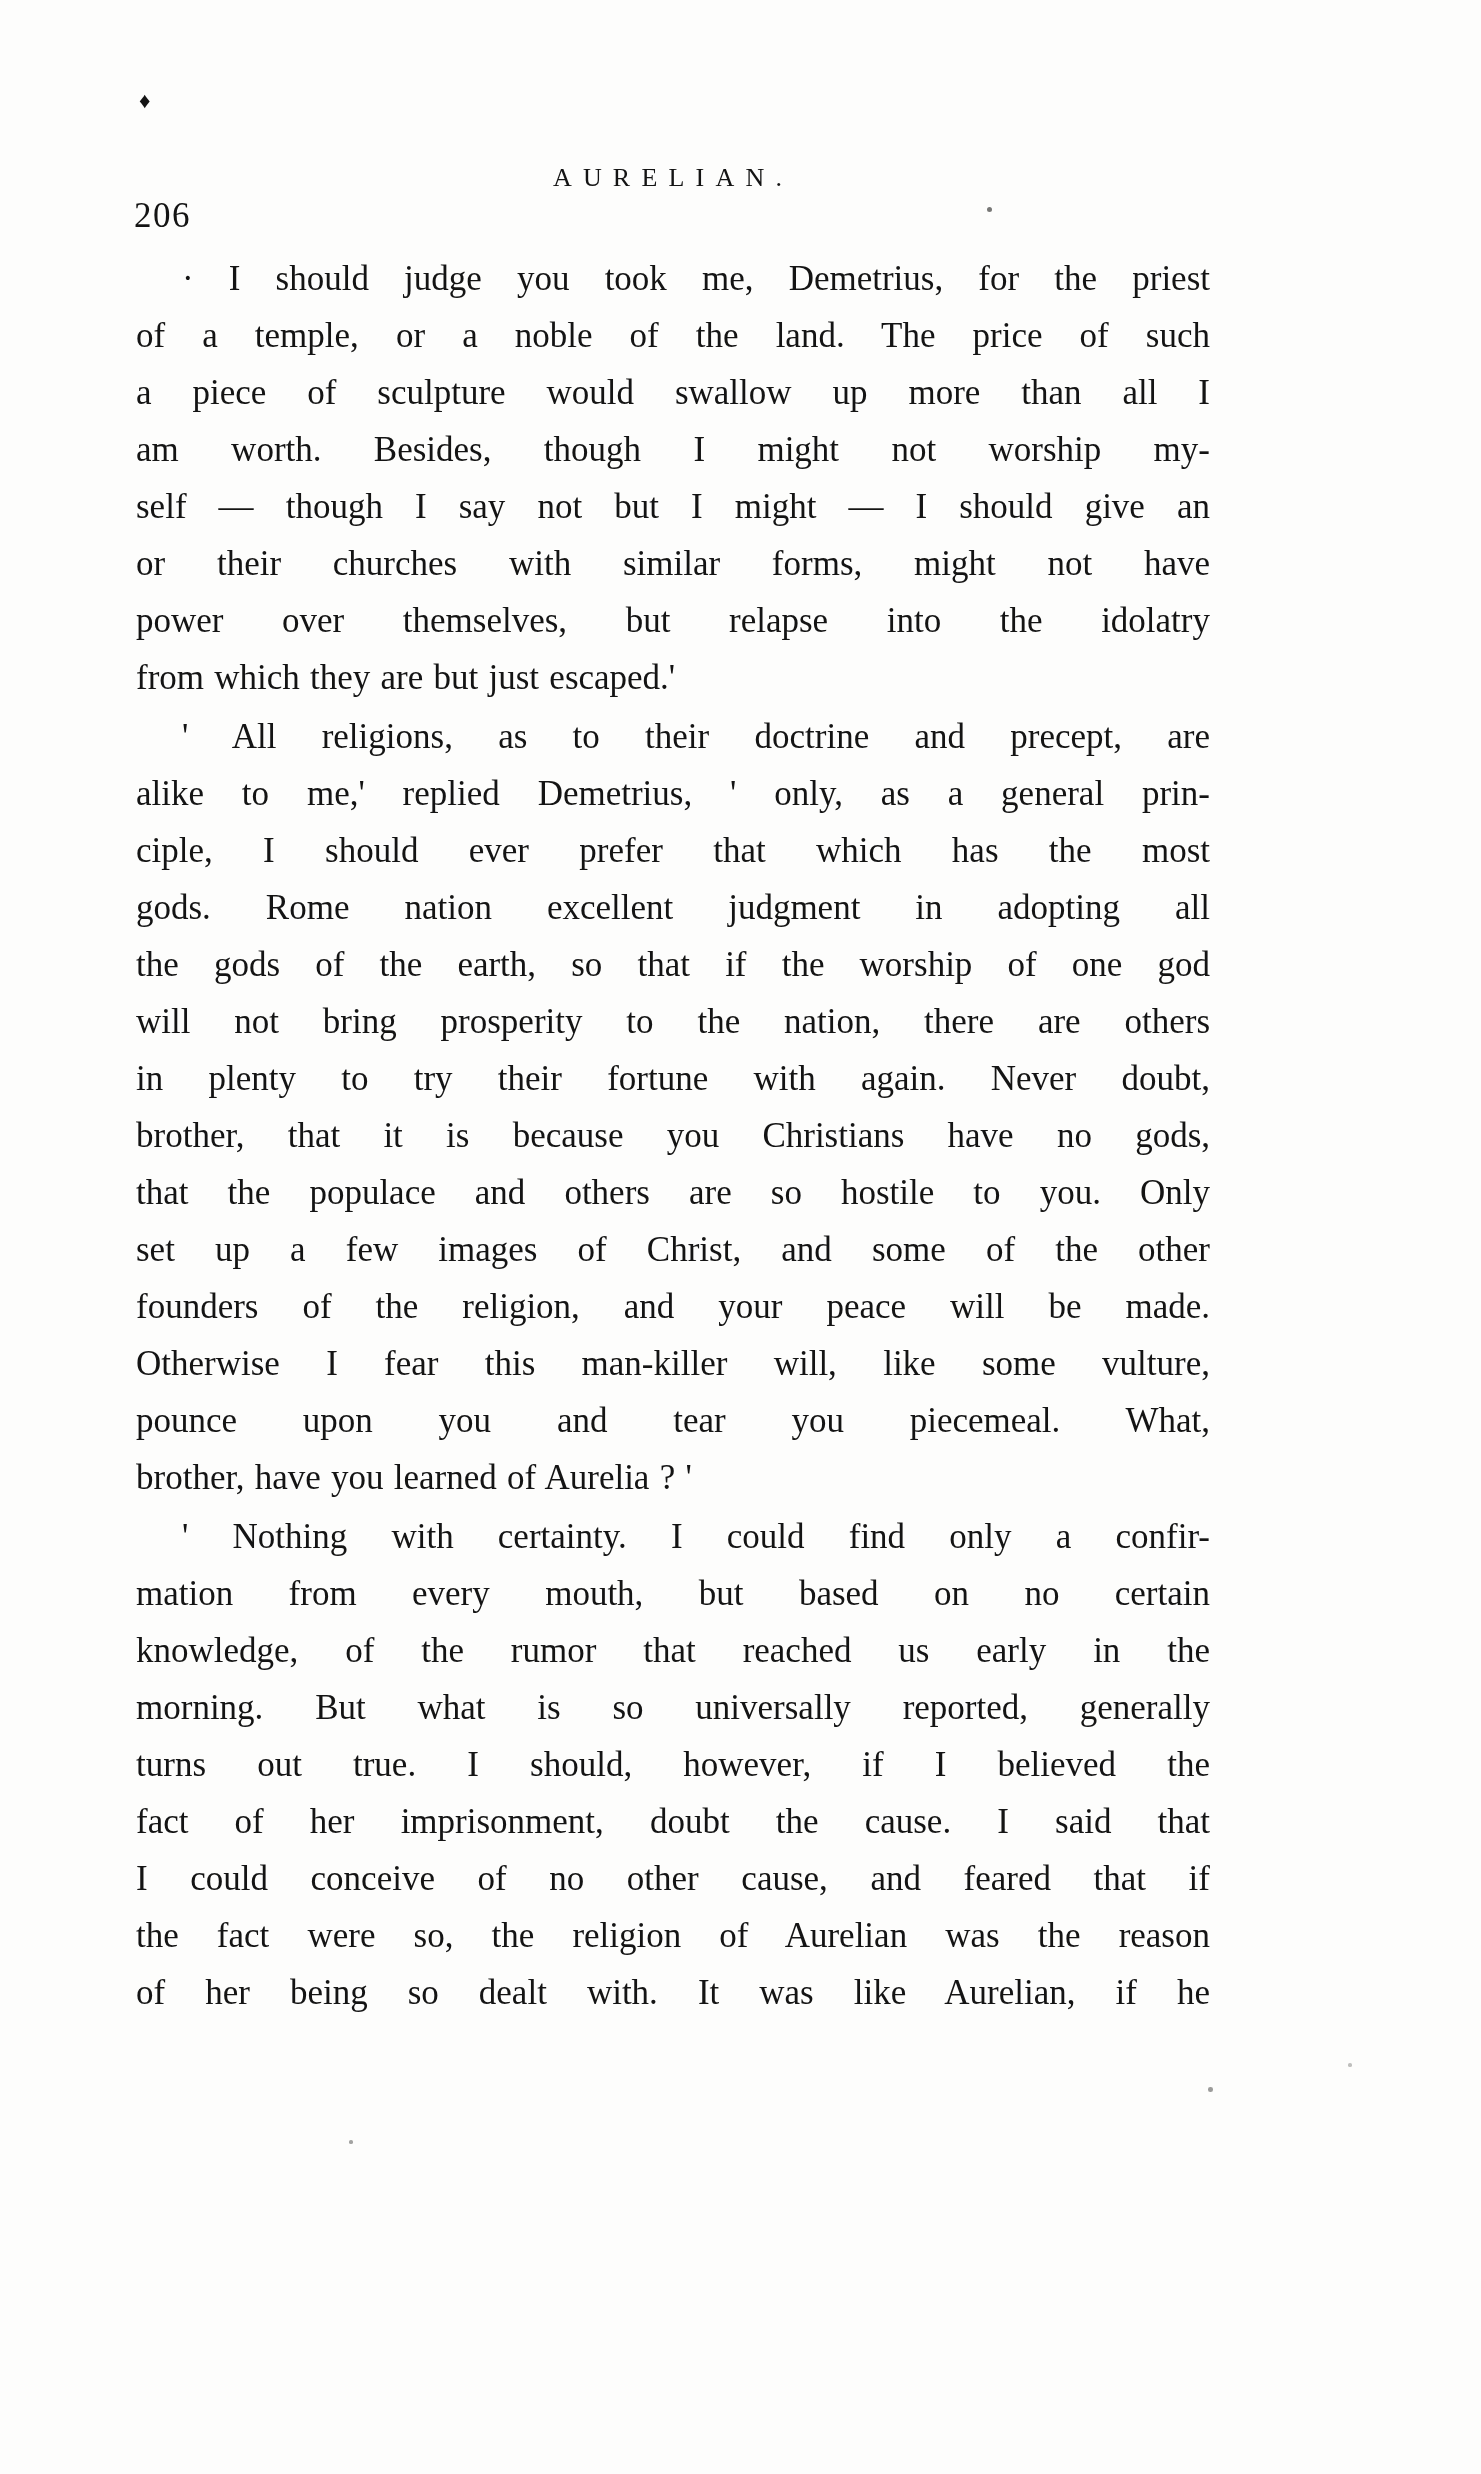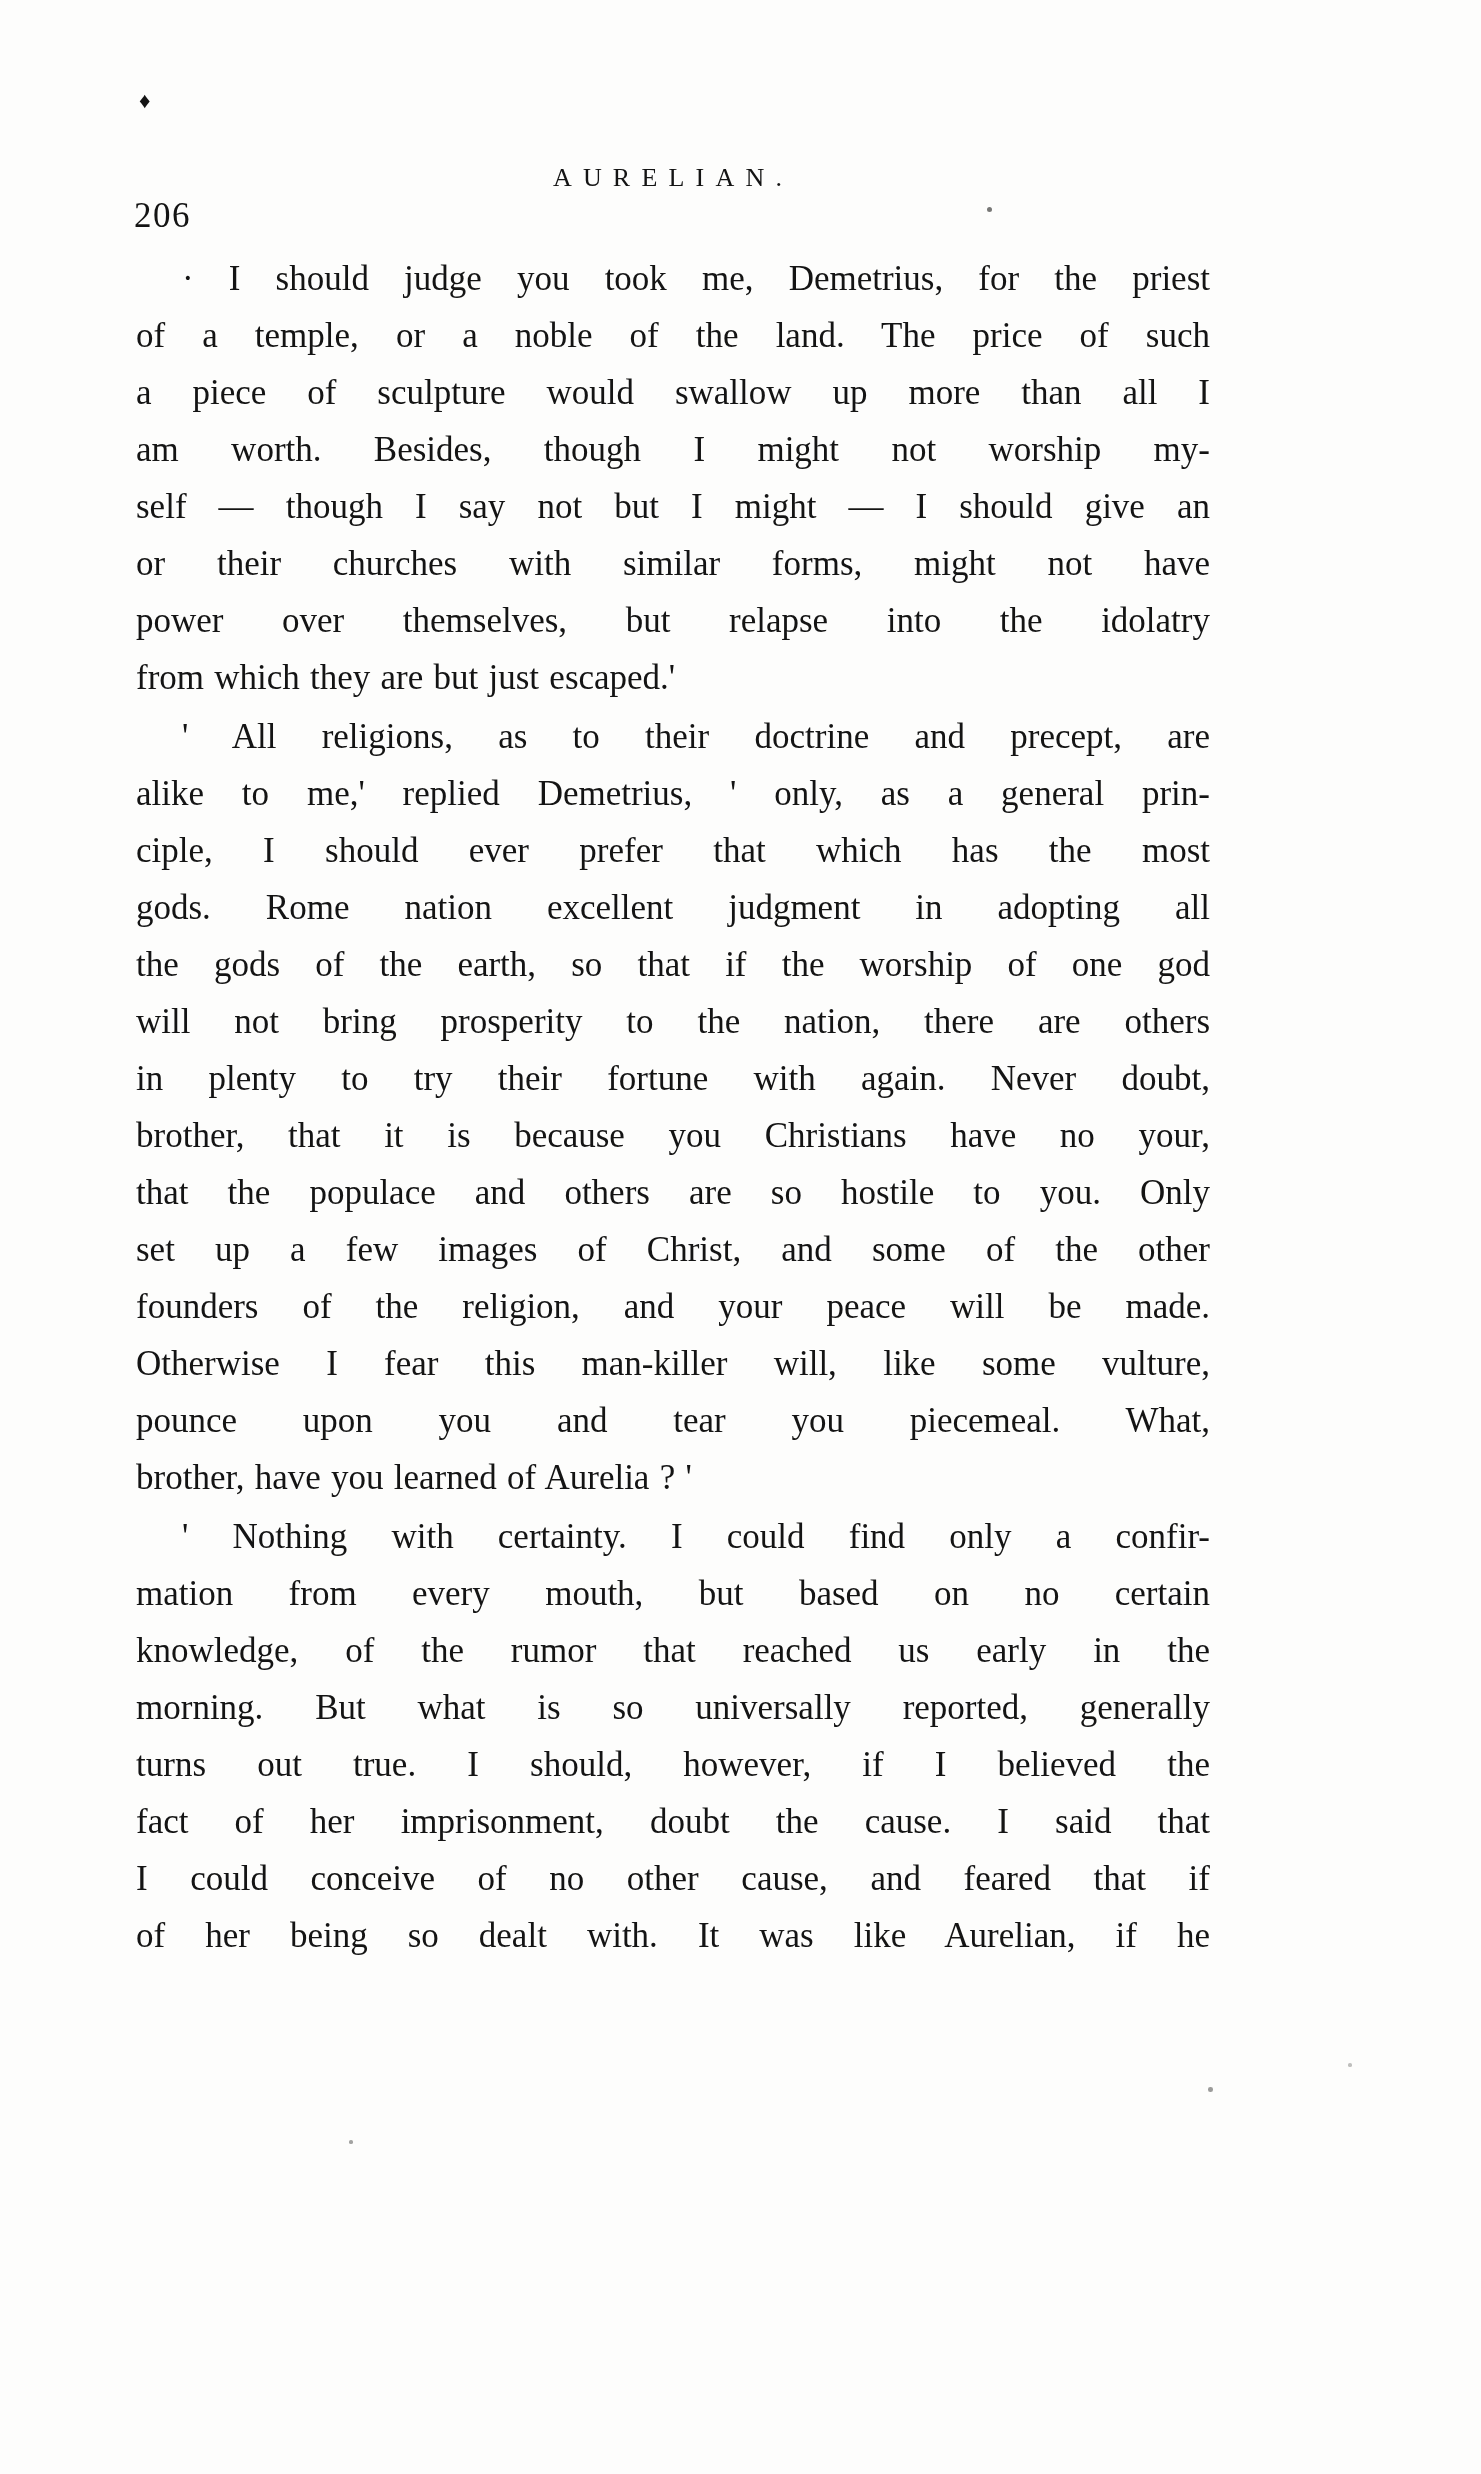--- a/index.html
+++ b/index.html
@@ -108,34 +108,35 @@
         <div class="line end">from which they are but just escaped.'</div>
       </div>
       <div class="paragraph">
         <div class="line first">' All religions, as to their doctrine and precept, are</div>
         <div class="line">alike to me,' replied Demetrius, ' only, as a general prin-</div>
         <div class="line">ciple, I should ever prefer that which has the most</div>
         <div class="line">gods.  Rome nation excellent judgment in adopting all</div>
         <div class="line">the gods of the earth, so that if the worship of  one god</div>
         <div class="line">will not bring prosperity to the nation, there are  others</div>
         <div class="line">in plenty to try their fortune with again.   Never doubt,</div>
-        <div class="line">brother, that it is because you Christians have no  your,</div>
+        <div class="line">brother, that it is because you Christians have no  gods,</div>
         <div class="line">that the populace and others are so hostile to you.   Only</div>
         <div class="line">set up a few images of  Christ, and some of  the other</div>
         <div class="line">founders of  the religion, and your  peace will be  made.</div>
         <div class="line">Otherwise I fear this man-killer will, like some vulture,</div>
         <div class="line">pounce upon you and tear you piecemeal.   What,</div>
         <div class="line end">brother, have you learned of Aurelia ? '</div>
       </div>
       <div class="paragraph">
         <div class="line first">' Nothing with certainty.   I could find only a confir-</div>
         <div class="line">mation from every mouth, but based on no certain</div>
         <div class="line">knowledge, of the rumor that reached us early in the</div>
         <div class="line">morning.   But what is so universally reported, generally</div>
         <div class="line">turns out true.   I should, however, if I believed the</div>
         <div class="line">fact of her imprisonment, doubt the cause.   I said that</div>
         <div class="line">I could conceive of no other cause, and feared that if</div>
+        <div class="line">the fact were so, the religion of Aurelian was the reason</div>
         <div class="line">of her being so dealt with.   It was like Aurelian, if he</div>
       </div>
     </div>
 
 </div>
 
 
 </body></html>

